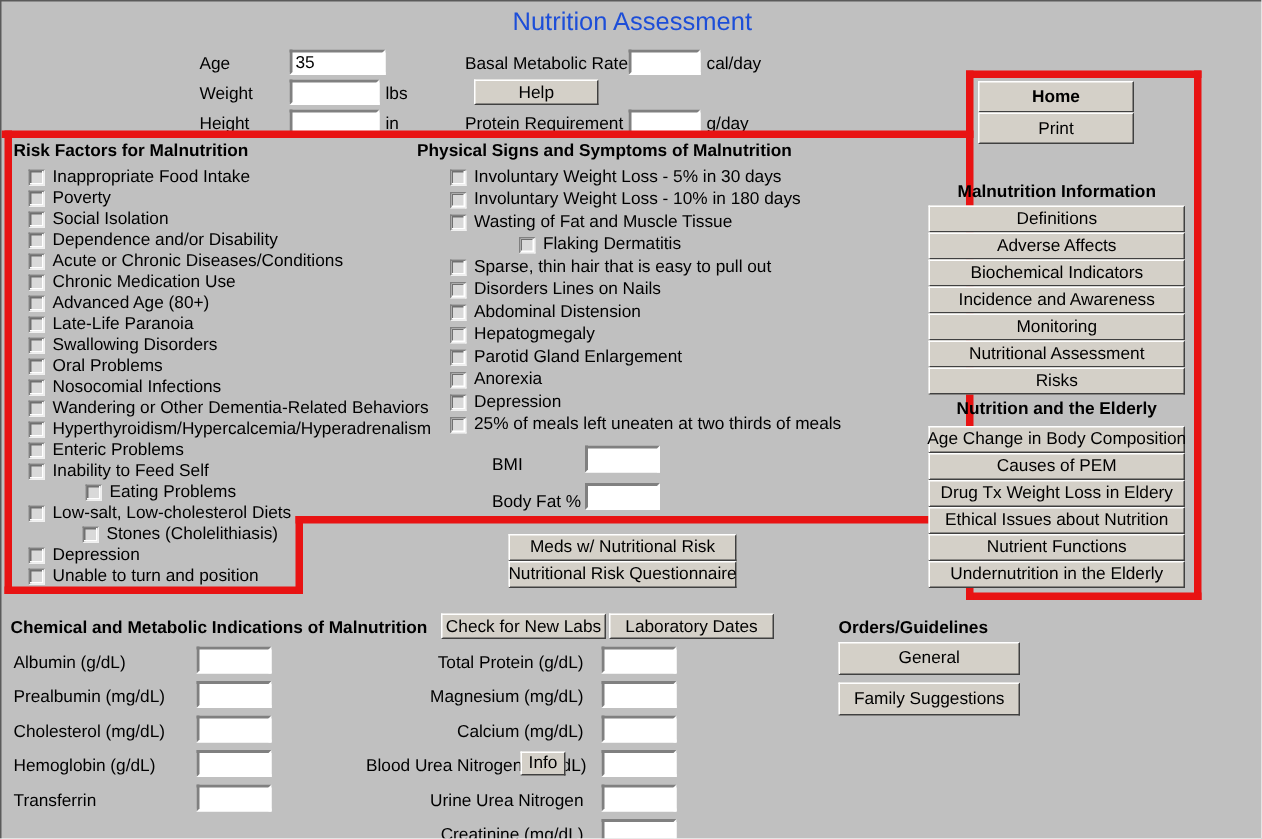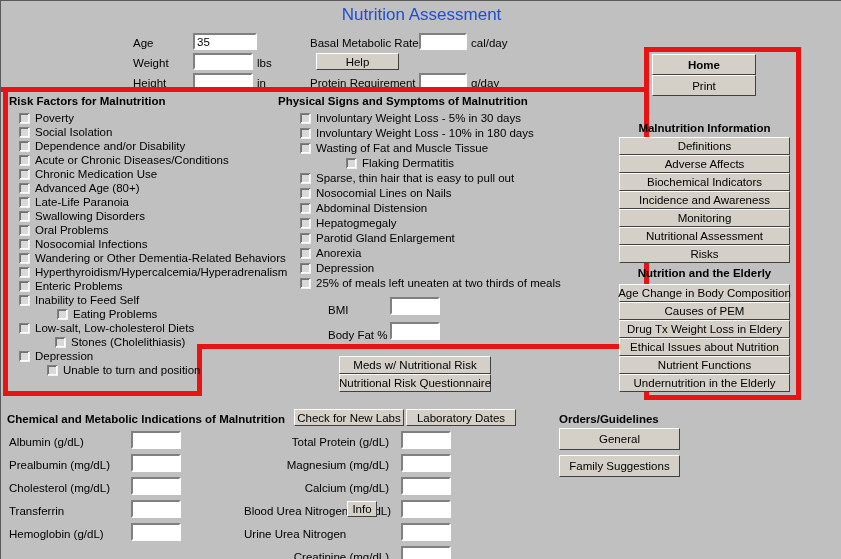--- a/index.html
+++ b/index.html
@@ -161,20 +161,24 @@
   <div class="redh" style="left:2px; top:390px; width:199px; height:5px;"></div>
 
   <div class="redv" style="left:196px; top:343px; width:5px; height:52px;"></div>
 
   <div class="redh" style="left:196px; top:343px; width:452px; height:5px;"></div>
 
   <div class="abs hdr" style="left:8px; top:94px;">Risk Factors for Malnutrition</div>
   <div class="abs" id="risk-factors-list" style="left:18px; top:110px; width:270px;">
       <div class="cbrow" style="height: 14px;">
         <span class="cbox"></span>
+        <span class="cblabel">Inappropriate Food Intake</span>
+      </div>
+      <div class="cbrow" style="height: 14px;">
+        <span class="cbox"></span>
         <span class="cblabel">Poverty</span>
       </div>
       <div class="cbrow" style="height: 14px;">
         <span class="cbox"></span>
         <span class="cblabel">Social Isolation</span>
       </div>
       <div class="cbrow" style="height: 14px;">
         <span class="cbox"></span>
         <span class="cblabel">Dependence and/or Disability</span>
       </div>
@@ -231,21 +235,21 @@
         <span class="cblabel">Low-salt, Low-cholesterol Diets</span>
       </div>
       <div class="cbrow" style="height: 14px; padding-left: 36px;">
         <span class="cbox"></span>
         <span class="cblabel">Stones (Cholelithiasis)</span>
       </div>
       <div class="cbrow" style="height: 14px;">
         <span class="cbox"></span>
         <span class="cblabel">Depression</span>
       </div>
-      <div class="cbrow" style="height: 14px; margin-left: 28px;">
+      <div class="cbrow" style="height: 14px;">
         <span class="cbox"></span>
         <span class="cblabel">Unable to turn and position</span>
       </div>
     </div>
 
   <div class="abs hdr" style="left:277px; top:94px;">Physical Signs and Symptoms of Malnutrition</div>
   <div class="abs" id="physical-signs-list" style="left:299px; top:110px; width:330px;">
       <div class="cbrow" style="height: 15px;">
         <span class="cbox"></span>
         <span class="cblabel">Involuntary Weight Loss - 5% in 30 days</span>
@@ -261,21 +265,21 @@
       <div class="cbrow" style="height: 15px; padding-left: 46px;">
         <span class="cbox"></span>
         <span class="cblabel">Flaking Dermatitis</span>
       </div>
       <div class="cbrow" style="height: 15px;">
         <span class="cbox"></span>
         <span class="cblabel">Sparse, thin hair that is easy to pull out</span>
       </div>
       <div class="cbrow" style="height: 15px;">
         <span class="cbox"></span>
-        <span class="cblabel">Nosocomial Lines on Nails</span>
+        <span class="cblabel">Disorders Lines on Nails</span>
       </div>
       <div class="cbrow" style="height: 15px;">
         <span class="cbox"></span>
         <span class="cblabel">Abdominal Distension</span>
       </div>
       <div class="cbrow" style="height: 15px;">
         <span class="cbox"></span>
         <span class="cblabel">Hepatogmegaly</span>
       </div>
       <div class="cbrow" style="height: 15px;">
@@ -340,47 +344,47 @@
       </div>
       <div style="position: relative; height: 23px; width: 172px;">
         <div class="lbl" style="position: absolute; left: 0px; top: 5px; width: 110px;">Prealbumin (mg/dL)</div>
         <div class="field" style="position: absolute; left: 122px; top: 0px; width: 50px; height: 18px;"></div>
       </div>
       <div style="position: relative; height: 23px; width: 172px;">
         <div class="lbl" style="position: absolute; left: 0px; top: 5px; width: 110px;">Cholesterol (mg/dL)</div>
         <div class="field" style="position: absolute; left: 122px; top: 0px; width: 50px; height: 18px;"></div>
       </div>
       <div style="position: relative; height: 23px; width: 172px;">
+        <div class="lbl" style="position: absolute; left: 0px; top: 5px; width: 110px;">Hemoglobin (g/dL)</div>
+        <div class="field" style="position: absolute; left: 122px; top: 0px; width: 50px; height: 18px;"></div>
+      </div>
+      <div style="position: relative; height: 23px; width: 172px;">
         <div class="lbl" style="position: absolute; left: 0px; top: 5px; width: 110px;">Transferrin</div>
         <div class="field" style="position: absolute; left: 122px; top: 0px; width: 50px; height: 18px;"></div>
       </div>
-      <div style="position: relative; height: 23px; width: 172px;">
-        <div class="lbl" style="position: absolute; left: 0px; top: 5px; width: 110px;">Hemoglobin (g/dL)</div>
-        <div class="field" style="position: absolute; left: 122px; top: 0px; width: 50px; height: 18px;"></div>
-      </div>
     </div>
   <div class="abs" id="labs-right" style="left:243px; top:430px;">
       <div style="position: relative; height: 23px; width: 207px;">
         <div class="lbl" style="position: absolute; left: 0px; top: 5px; width: 145px; text-align: right;">Total Protein (g/dL)</div>
         <div class="field" style="position: absolute; left: 157px; top: 0px; width: 50px; height: 18px;"></div>
       </div>
       <div style="position: relative; height: 23px; width: 207px;">
         <div class="lbl" style="position: absolute; left: 0px; top: 5px; width: 145px; text-align: right;">Magnesium (mg/dL)</div>
         <div class="field" style="position: absolute; left: 157px; top: 0px; width: 50px; height: 18px;"></div>
       </div>
       <div style="position: relative; height: 23px; width: 207px;">
         <div class="lbl" style="position: absolute; left: 0px; top: 5px; width: 145px; text-align: right;">Calcium (mg/dL)</div>
         <div class="field" style="position: absolute; left: 157px; top: 0px; width: 50px; height: 18px;"></div>
       </div>
       <div style="position: relative; height: 23px; width: 207px;">
         <div class="lbl" style="position: absolute; left: 0px; top: 5px; width: 145px; text-align: right;">Blood Urea Nitrogen (mg/dL)</div>
         <div class="field" style="position: absolute; left: 157px; top: 0px; width: 50px; height: 18px;"></div>
       </div>
       <div style="position: relative; height: 23px; width: 207px;">
-        <div class="lbl" style="position: absolute; left: 0px; top: 5px; width: 145px; ">Urine Urea Nitrogen</div>
+        <div class="lbl" style="position: absolute; left: 0px; top: 5px; width: 145px; text-align: right;">Urine Urea Nitrogen</div>
         <div class="field" style="position: absolute; left: 157px; top: 0px; width: 50px; height: 18px;"></div>
       </div>
       <div style="position: relative; height: 23px; width: 207px;">
         <div class="lbl" style="position: absolute; left: 0px; top: 5px; width: 145px; text-align: right;">Creatinine (mg/dL)</div>
         <div class="field" style="position: absolute; left: 157px; top: 0px; width: 50px; height: 18px;"></div>
       </div>
     </div>
   <div class="abs btn" style="left:346px; top:500px; width:30px; height:16px;">Info</div>
 
   <div class="abs hdr" style="left:558px; top:412px;">Orders/Guidelines</div>

